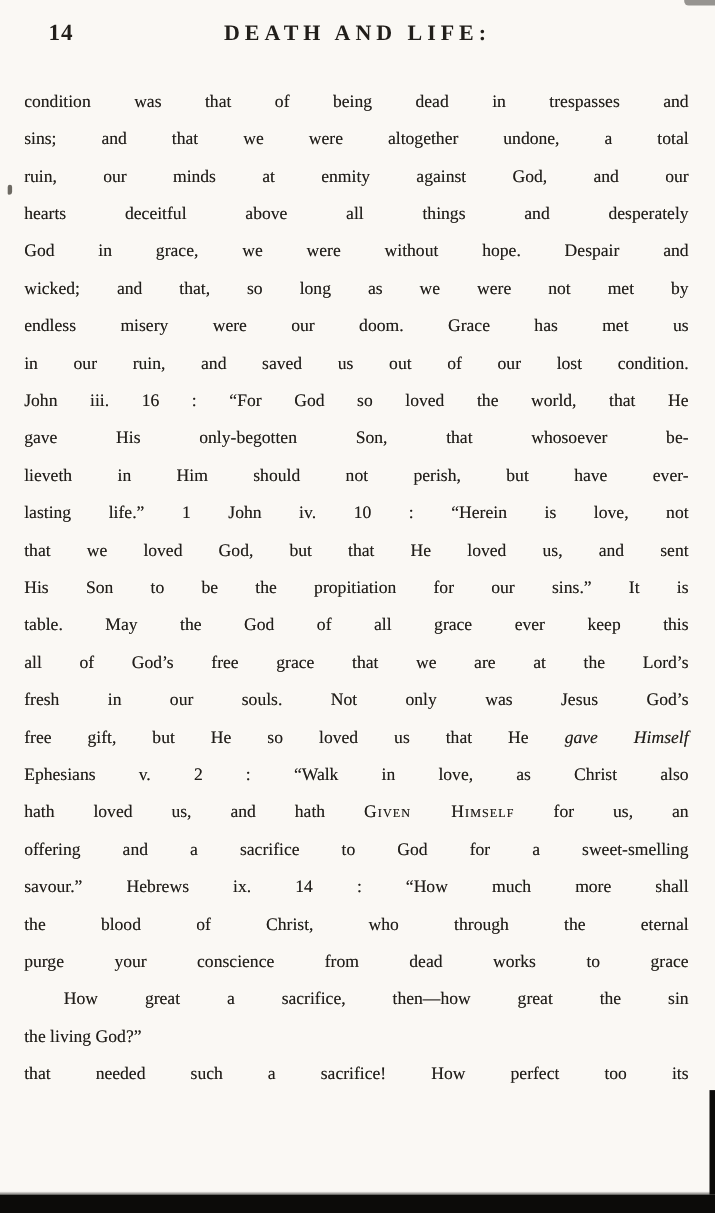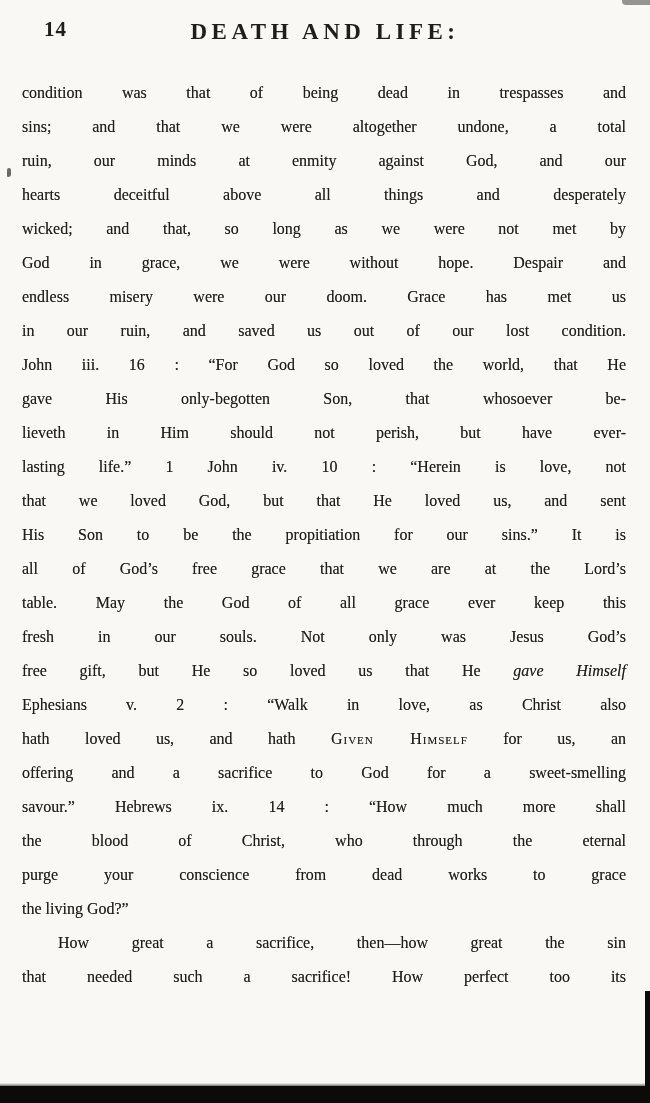--- a/index.html
+++ b/index.html
@@ -18,21 +18,21 @@
     color:var(--ink);
   }
   
   .header{position:absolute;top:16px;left:0;right:0;height:30px;}
   .pagenum{
     position:absolute;left:44px;top:1px;
     font-size:21px;font-weight:bold;letter-spacing:1px;
   }
   .running-head{
     display:block;text-align:center;
-    font-size:23px;font-weight:bold;
+    font-size:20px;font-weight:bold;
     letter-spacing:4.5px;
     padding-top:3px;
   }
   
   .body{
     position:absolute;top:76px;left:22px;width:604px;
     font-size:16px;line-height:34px;
     text-shadow:0 0 .35px rgba(30,26,20,.55);
   }
   .line{
@@ -74,42 +74,42 @@
   <div class="header">
     <span class="pagenum">14</span>
     <span class="running-head">DEATH AND LIFE:</span>
   </div>
 
   <div class="body">
       <div class="line"><span>condition was that of being dead in trespasses and</span></div>
       <div class="line"><span>sins; and that we were altogether undone, a total</span></div>
       <div class="line"><span>ruin, our minds at enmity against God, and our</span></div>
       <div class="line"><span>hearts deceitful above all things and desperately</span></div>
+      <div class="line"><span>God in grace, we were without hope.  Despair and</span></div>
       <div class="line"><span>wicked; and that, so long as we were not met by</span></div>
-      <div class="line"><span>God in grace, we were without hope.  Despair and</span></div>
       <div class="line"><span>endless misery were our doom.  Grace has met us</span></div>
       <div class="line"><span>in our ruin, and saved us out of our lost condition.</span></div>
       <div class="line"><span>John iii. 16 : “For God so loved the world, that He</span></div>
       <div class="line"><span>gave His only-begotten Son, that whosoever be-</span></div>
       <div class="line"><span>lieveth in Him should not perish, but have ever-</span></div>
       <div class="line"><span>lasting life.”  1 John iv. 10 : “Herein is love, not</span></div>
       <div class="line"><span>that we loved God, but that He loved us, and sent</span></div>
       <div class="line"><span>His Son to be the propitiation for our sins.”  It is</span></div>
+      <div class="line"><span>table.  May the God of all grace ever keep this</span></div>
       <div class="line"><span>all of God’s free grace that we are at the Lord’s</span></div>
-      <div class="line"><span>table.  May the God of all grace ever keep this</span></div>
       <div class="line"><span>fresh in our souls.  Not only was Jesus God’s</span></div>
       <div class="line"><span>free gift, but He so loved us that He </span><span class="it">gave Himself</span></div>
       <div class="line"><span>Ephesians v. 2 : “Walk in love, as Christ also</span></div>
       <div class="line"><span>hath loved us, and hath </span><span class="sc">Given Himself</span><span> for us, an</span></div>
       <div class="line"><span>offering and a sacrifice to God for a sweet-smelling</span></div>
       <div class="line"><span>savour.”  Hebrews ix. 14 : “How much more shall</span></div>
       <div class="line"><span>the blood of Christ, who through the eternal</span></div>
       <div class="line"><span>purge your conscience from dead works to grace</span></div>
+      <div class="line indent"><span>How great a sacrifice, then—how great the sin</span></div>
       <div class="line no-just-last"><span>the living God?”</span></div>
-      <div class="line indent"><span>How great a sacrifice, then—how great the sin</span></div>
       <div class="line"><span>that needed such a sacrifice!  How perfect too its</span></div>
     </div>
 
   <div class="artifact-mark"></div>
   <div class="scan-corner-top"></div>
   <div class="scan-edge-right"></div>
   <div class="scan-edge-bottom"></div>
 
 </div>
 

